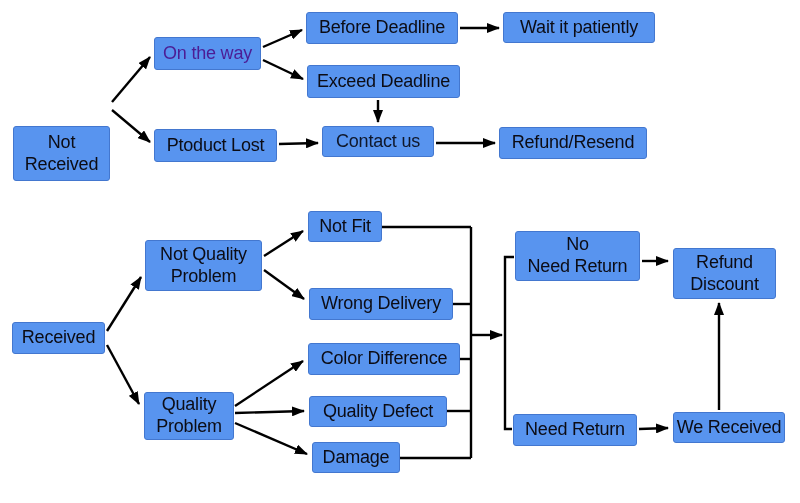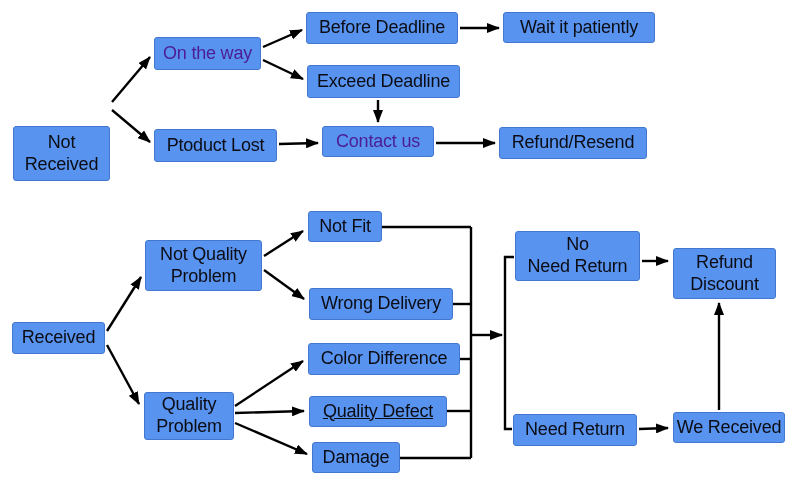--- a/index.html
+++ b/index.html
@@ -62,31 +62,31 @@
       </g>
   </svg>
   <div id="node-layer">
       <div class="node" style="left: 13px; top: 78px; width: 97px; height: 55px; background: rgb(88, 148, 239); border: 1.5px solid rgb(67, 119, 207); color: rgb(12, 12, 20); margin-top: 48px;">Not
 Received</div>
       <div class="node" style="left: 154px; top: 37px; width: 107px; height: 33px; background: rgb(88, 148, 239); border: 1.5px solid rgb(67, 119, 207); color: #4c1d95;">On the way</div>
       <div class="node" style="left: 306px; top: 12px; width: 152px; height: 32px; background: rgb(88, 148, 239); border: 1.5px solid rgb(67, 119, 207); color: rgb(12, 12, 20);">Before Deadline</div>
       <div class="node" style="left: 503px; top: 12px; width: 152px; height: 31px; background: rgb(88, 148, 239); border: 1.5px solid rgb(67, 119, 207); color: rgb(12, 12, 20);">Wait it patiently</div>
       <div class="node" style="left: 307px; top: 65px; width: 153px; height: 33px; background: rgb(88, 148, 239); border: 1.5px solid rgb(67, 119, 207); color: rgb(12, 12, 20);">Exceed Deadline</div>
       <div class="node" style="left: 154px; top: 129px; width: 123px; height: 33px; background: rgb(88, 148, 239); border: 1.5px solid rgb(67, 119, 207); color: rgb(12, 12, 20);">Ptoduct Lost</div>
-      <div class="node" style="left: 322px; top: 126px; width: 112px; height: 31px; background: rgb(88, 148, 239); border: 1.5px solid rgb(67, 119, 207); color: #4c1d95;">Contact us</div>
+      <div class="node" style="left: 322px; top: 126px; width: 112px; height: 31px; background: rgb(88, 148, 239); border: 1.5px solid rgb(67, 119, 207); color: #0f172a;">Contact us</div>
       <div class="node" style="left: 499px; top: 127px; width: 148px; height: 32px; background: rgb(88, 148, 239); border: 1.5px solid rgb(67, 119, 207); color: rgb(12, 12, 20);">Refund/Resend</div>
       <div class="node" style="left: 12px; top: 322px; width: 93px; height: 32px; background: rgb(88, 148, 239); border: 1.5px solid rgb(67, 119, 207); color: rgb(12, 12, 20);">Received</div>
       <div class="node" style="left: 145px; top: 240px; width: 117px; height: 51px; background: rgb(88, 148, 239); border: 1.5px solid rgb(67, 119, 207); color: rgb(12, 12, 20);">Not Quality
 Problem</div>
       <div class="node" style="left: 308px; top: 211px; width: 74px; height: 31px; background: rgb(88, 148, 239); border: 1.5px solid rgb(67, 119, 207); color: rgb(12, 12, 20);">Not Fit</div>
       <div class="node" style="left: 309px; top: 288px; width: 144px; height: 32px; background: rgb(88, 148, 239); border: 1.5px solid rgb(67, 119, 207); color: rgb(12, 12, 20);">Wrong Delivery</div>
       <div class="node" style="left: 144px; top: 392px; width: 90px; height: 48px; background: rgb(88, 148, 239); border: 1.5px solid rgb(67, 119, 207); color: rgb(12, 12, 20);">Quality
 Problem</div>
       <div class="node" style="left: 308px; top: 343px; width: 152px; height: 32px; background: rgb(88, 148, 239); border: 1.5px solid rgb(67, 119, 207); color: rgb(12, 12, 20);">Color Difference</div>
-      <div class="node" style="left: 309px; top: 396px; width: 138px; height: 31px; background: rgb(88, 148, 239); border: 1.5px solid rgb(67, 119, 207); color: rgb(12, 12, 20); text-decoration: underline;">Quality Defect</div>
+      <div class="node" style="left: 309px; top: 396px; width: 138px; height: 31px; background: rgb(88, 148, 239); border: 1.5px solid rgb(67, 119, 207); color: rgb(12, 12, 20);">Quality Defect</div>
       <div class="node" style="left: 312px; top: 442px; width: 88px; height: 31px; background: rgb(88, 148, 239); border: 1.5px solid rgb(67, 119, 207); color: rgb(12, 12, 20);">Damage</div>
       <div class="node" style="left: 515px; top: 231px; width: 125px; height: 50px; background: rgb(88, 148, 239); border: 1.5px solid rgb(67, 119, 207); color: rgb(12, 12, 20);">No
 Need Return</div>
       <div class="node" style="left: 673px; top: 248px; width: 103px; height: 51px; background: rgb(88, 148, 239); border: 1.5px solid rgb(67, 119, 207); color: rgb(12, 12, 20);">Refund
 Discount</div>
       <div class="node" style="left: 513px; top: 414px; width: 124px; height: 32px; background: rgb(88, 148, 239); border: 1.5px solid rgb(67, 119, 207); color: rgb(12, 12, 20);">Need Return</div>
       <div class="node" style="left: 673px; top: 412px; width: 112px; height: 31px; background: rgb(88, 148, 239); border: 1.5px solid rgb(67, 119, 207); color: rgb(12, 12, 20);">We Received</div>
     </div>
 </div>
 

